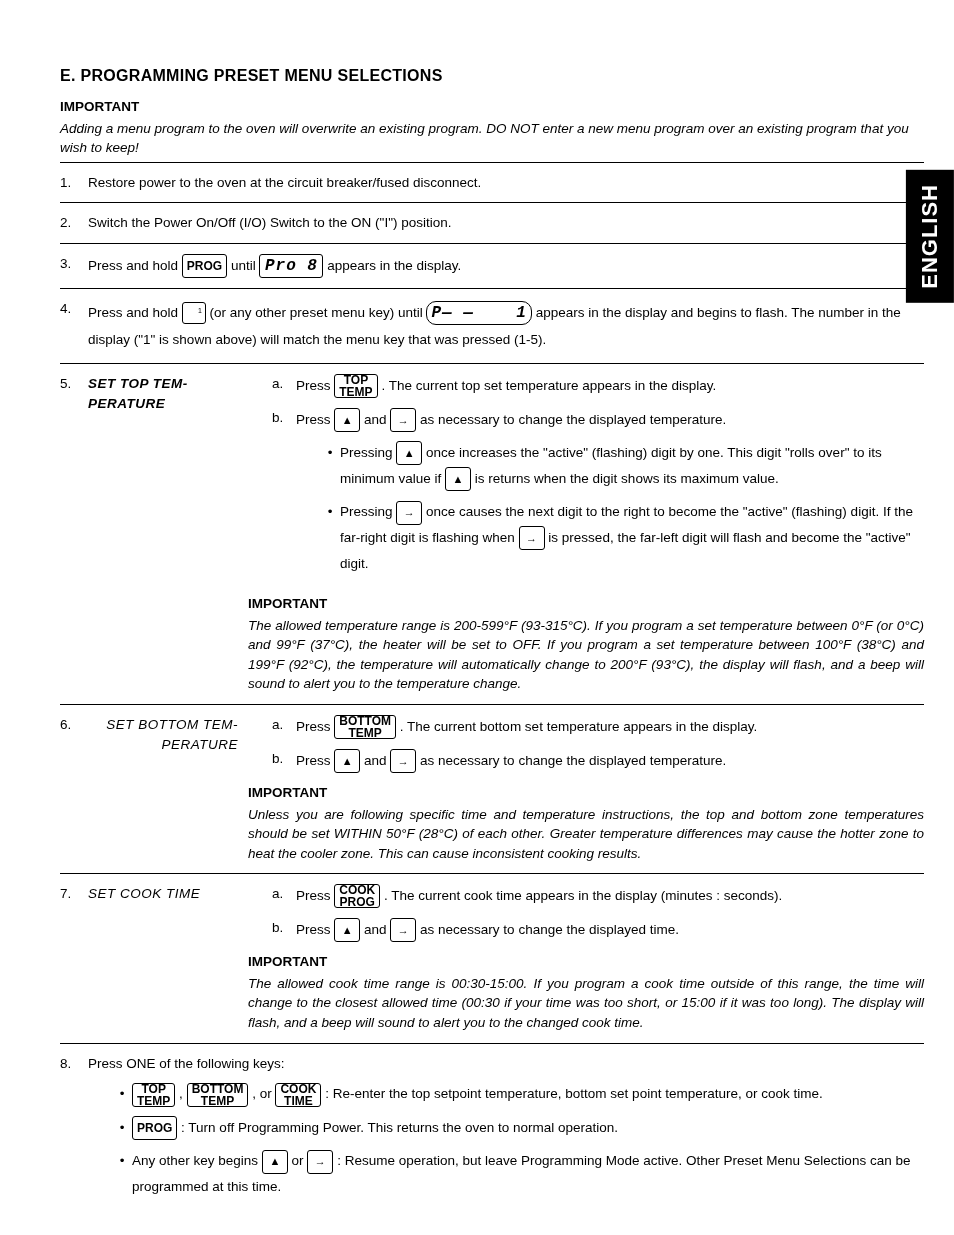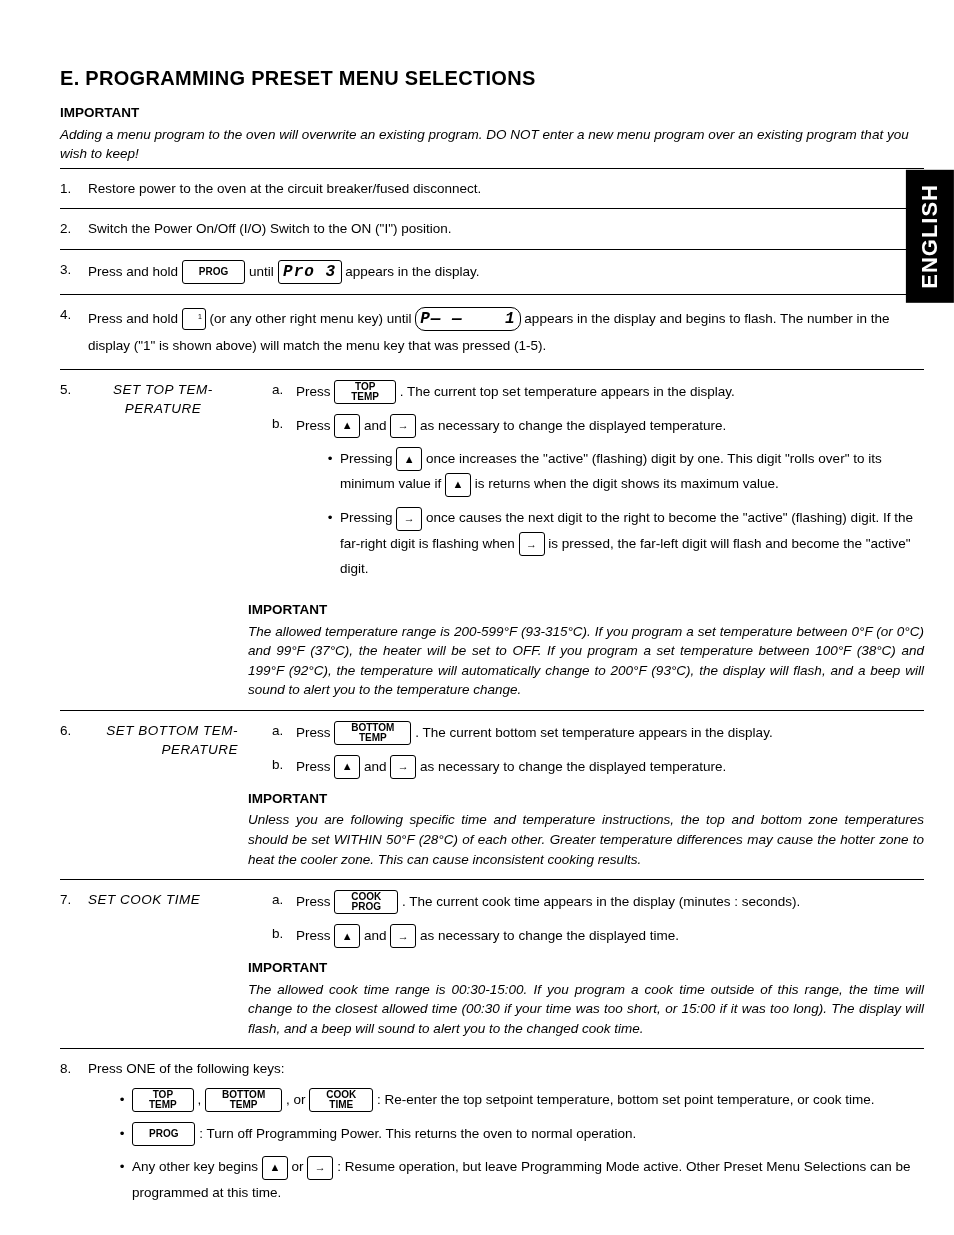--- a/index.html
+++ b/index.html
@@ -20,21 +20,21 @@
     background: #000;
     color: #fff;
     font-weight: bold;
     font-size: 22px;
     writing-mode: vertical-rl;
     transform: rotate(180deg);
     padding: 14px 8px;
     letter-spacing: 1px;
   }
   h2.section-title {
-    font-size: 20px;
+    font-size: 16px;
     font-weight: bold;
     margin: 24px 0 10px 0;
     letter-spacing: 0.3px;
   }
   .important-label {
     font-weight: bold;
     margin-bottom: 2px;
   }
   .important-text {
     font-style: italic;
@@ -68,26 +68,26 @@
   .step-body {
     flex: 1;
   }
   .step-body p { margin: 0 0 8px 0; }
   .keycap, .display {
     display: inline-flex;
     align-items: center;
     justify-content: center;
     border: 1px solid #000;
     border-radius: 3px;
-    font-size: 10px;
+    font-size: 12px;
     font-weight: bold;
     font-style: normal;
     text-align: center;
     line-height: 1;
-    padding: 3px 16px;
+    padding: 3px 4px;
     min-width: 26px;
     height: 16px;
     vertical-align: middle;
     font-family: Arial, sans-serif;
     white-space: pre;
     box-sizing: content-box;
   }
   .keycap.small-arrow { font-size: 11px; min-width: 14px; padding: 3px 5px;}
   .display {
     font-family: 'Courier New', monospace;
@@ -148,41 +148,41 @@
   <div class="step-body">Switch the Power On/Off (I/O) Switch to the ON ("I") position.</div>
 </div>
 <hr class="rule">
 
 <div class="step-row">
   <div class="step-num">3.</div>
   <div class="step-body">
     <span>Press and hold </span>
     <span class="keycap">PROG</span>
     <span> until </span>
-    <span class="display">Pro 3</span>
+    <span class="display">Pro 8</span>
     <span> appears in the display.</span>
   </div>
 </div>
 <hr class="rule">
 
 <div class="step-row">
   <div class="step-num">4.</div>
   <div class="step-body" style="line-height:2;">
     <span>Press and hold </span>
     <span class="key-num"><span class="sup">1</span></span>
-    <span> (or any other right menu key) until </span>
+    <span> (or any other preset menu key) until </span>
     <span class="display small">P— —    1</span>
     <span> appears in the display and begins to flash.  The number in the display ("1" is shown above) will match the menu key that was pressed (1-5).</span>
   </div>
 </div>
 <hr class="rule">
 
 <div class="step-row">
   <div class="step-num">5.</div>
-  <div class="step-label" style="text-align:center;text-align-last:auto;">SET TOP TEM-PERATURE</div>
+  <div class="step-label" style="text-align:left;text-align-last:auto;font-weight:bold;">SET TOP TEM-PERATURE</div>
   <div class="step-body">
     <div class="sub-list">
       <div class="sub-row">
         <div class="sub-letter">a.</div>
         <div class="sub-body">
           <span>Press </span>
           <span class="keycap">TOP
 TEMP</span>
           <span>.  The current top set temperature appears in the display.</span>
         </div>

